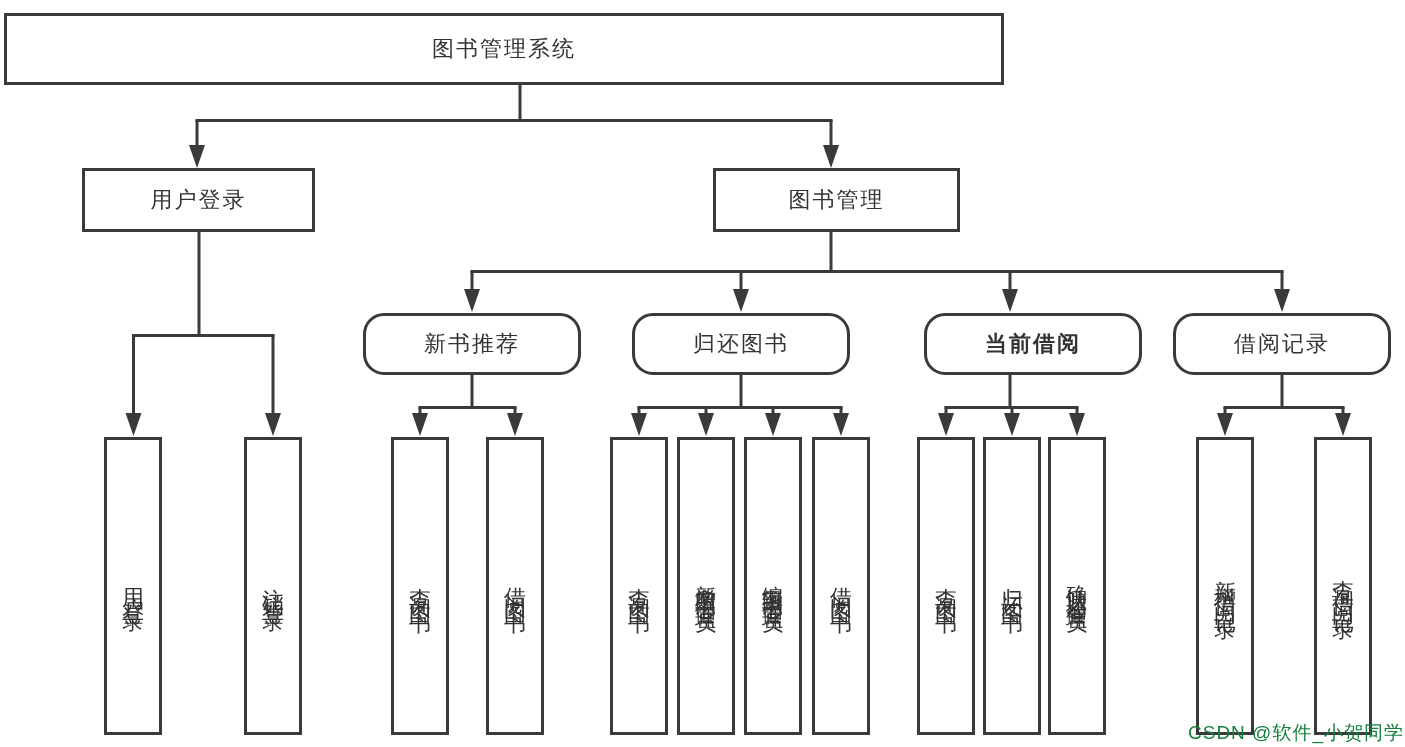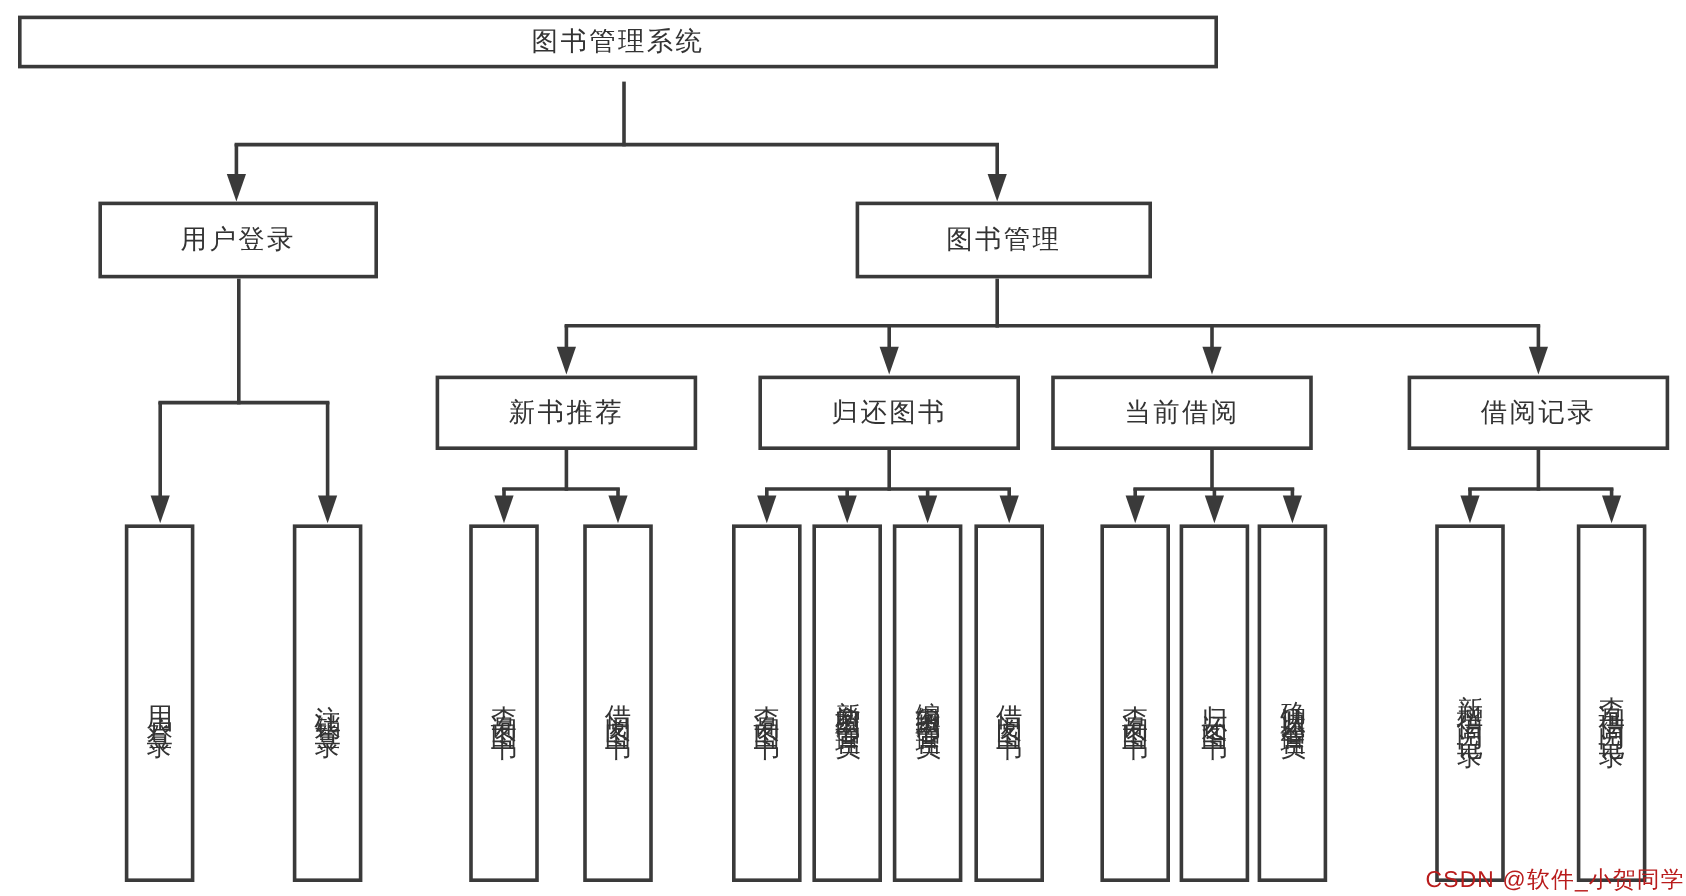--- a/index.html
+++ b/index.html
@@ -27,27 +27,27 @@
     background: #ffffff;
     border: 3px solid #3a3a3a;
     color: #333333;
     display: flex;
     align-items: center;
     justify-content: center;
     font-size: 22px;
     letter-spacing: 2px;
     white-space: nowrap;
   }
-  .root-node   { left: 15px;  top: 13px;  width: 1000px; height: 44px; }
+  .root-node   { left: 4px;  top: 13px;  width: 1000px; height: 72px; }
   .l2-a        { left: 82px;  top: 168px; width: 233px;  height: 64px; }
   .l2-b        { left: 713px; top: 168px; width: 247px;  height: 64px; }
-  .l3          { top: 313px;  width: 218px; height: 62px; }
+  .l3          { top: 313px;  width: 218px; height: 62px; border-radius: 21px; }
   .l3-1 { left: 363px; }
   .l3-2 { left: 632px; }
-  .l3-3 { left: 876px; }
+  .l3-3 { left: 924px; font-weight: bold; }
   .l3-4 { left: 1173px; }
   .leaf {
     top: 437px;
     width: 58px;
     height: 298px;
     writing-mode: vertical-rl;
     text-orientation: mixed;
     letter-spacing: 8px;
     line-height: 1;
     font-size: 22px;
@@ -64,21 +64,21 @@
   .lf-8  { left: 917px; }
   .lf-9  { left: 983px; }
   .lf-10 { left: 1048px; }
   .lf-11 { left: 1196px; }
   .lf-12 { left: 1314px; }
   .watermark {
     position: absolute;
     left: 1188px;
     top: 720px;
     font-size: 19px;
-    color: #b91c1c;
+    color: #15803d;
     letter-spacing: 1px;
     white-space: nowrap;
   }
   .wire { stroke: #3a3a3a; stroke-width: 3; fill: none; }
   .arrowhead { fill: #3a3a3a; stroke: none; }
 </style>
 </head>
 <body>
 
 <div id="canvas">

